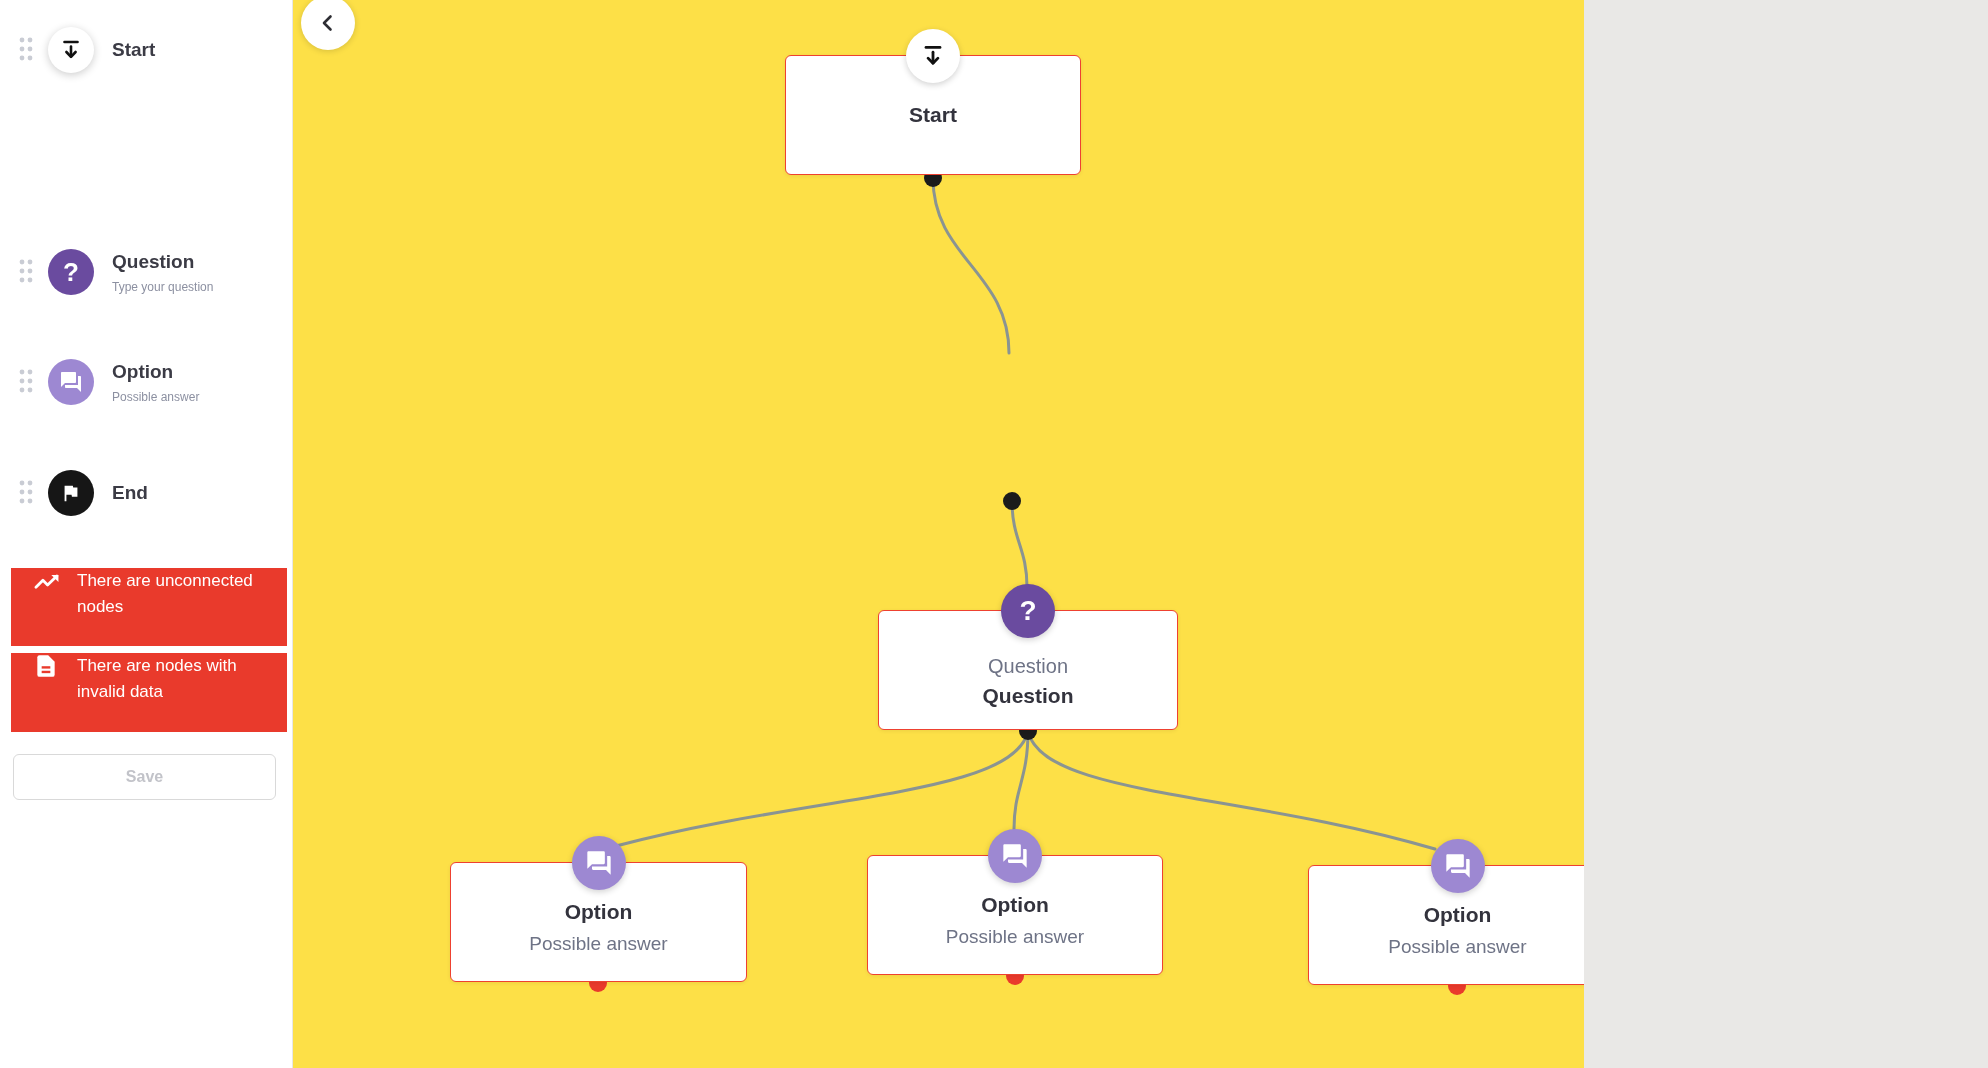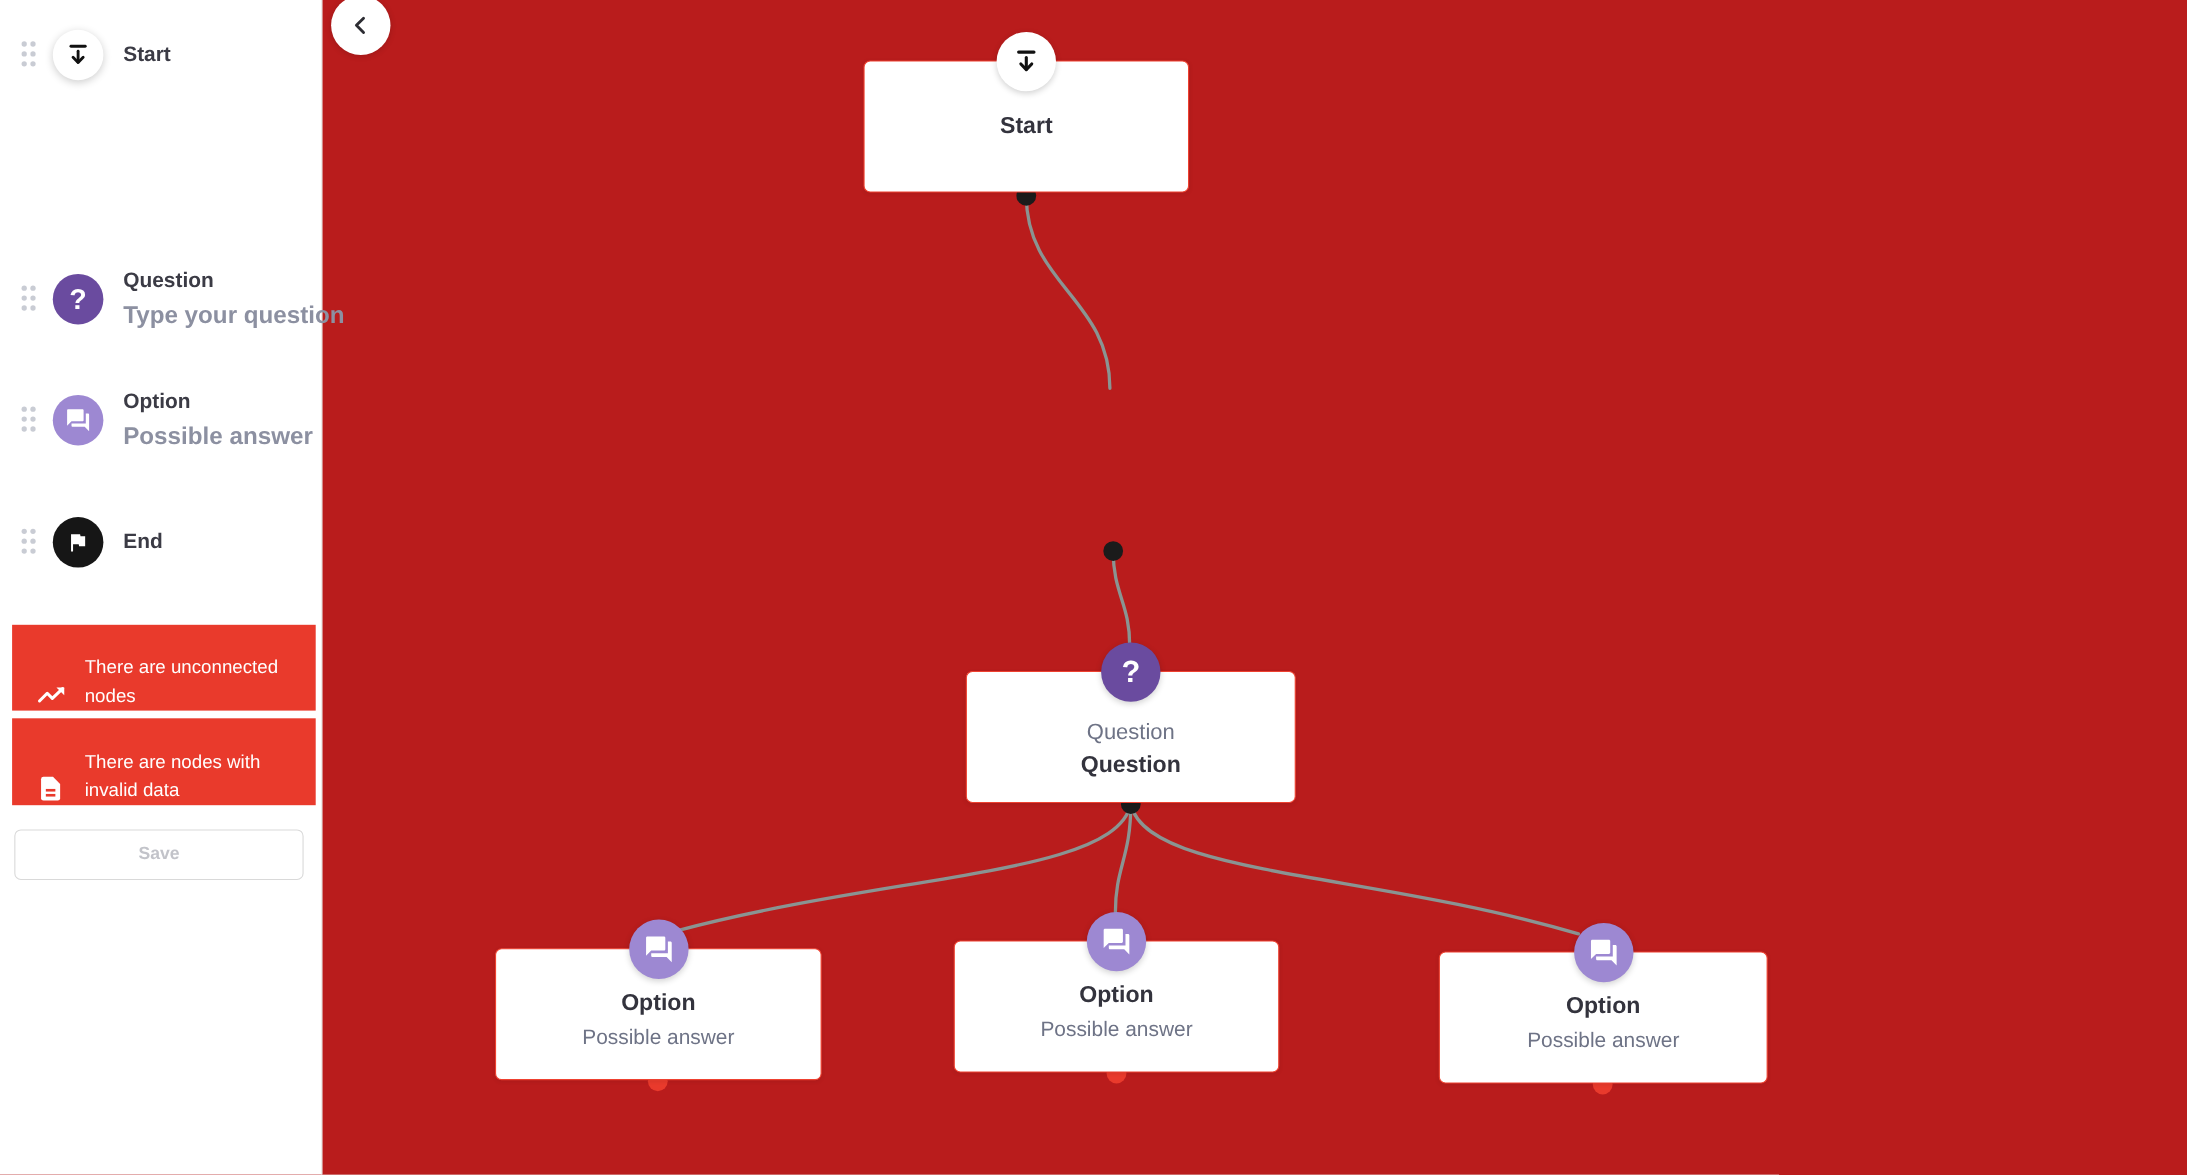--- a/index.html
+++ b/index.html
@@ -1,38 +1,38 @@
 <!DOCTYPE html>
 <html><head>
 <meta charset="utf-8">
 <style>
   html,body{margin:0;padding:0;background:#e9e8e6;}
-  .app{position:relative;width:1988px;height:1068px;background:#b91c1c;
+  .app{position:relative;width:1584px;height:1068px;background:#fde047;
        font-family:"Liberation Sans","DejaVu Sans",sans-serif;overflow:hidden;}
 
   
   .sidebar{position:absolute;left:0;top:0;width:292px;height:100%;background:#ffffff;
            border-right:1px solid #e8e7e5;z-index:5;}
   .s-item{position:absolute;left:0;width:100%;height:56px;display:flex;align-items:center;cursor:grab;}
   .drag{width:18px;height:30px;margin-left:17px;flex:none;display:flex;align-items:center;}
   .s-icon{width:46px;height:46px;border-radius:50%;margin-left:13px;flex:none;
           display:flex;align-items:center;justify-content:center;}
   .s-text{margin-left:18px;display:flex;flex-direction:column;}
   .s-label{font-size:19px;font-weight:700;color:#3b3b45;white-space:nowrap;}
-  .s-sub{font-size:22px;color:#8c90a1;margin-top:7px;white-space:nowrap;font-weight:bold;}
+  .s-sub{font-size:12px;color:#8c90a1;margin-top:7px;white-space:nowrap;}
 
   .ic-white{background:#ffffff;box-shadow:0 2px 8px rgba(0,0,0,.20);}
   .ic-terra{background:#c2604c;}
   .ic-purple{background:#6a4b9f;}
   .ic-lav{background:#9d88d2;}
   .ic-black{background:#161616;}
   .qmark{font-size:26px;font-weight:700;color:#fff;line-height:1;}
 
   .warning{position:absolute;left:11px;width:276px;background:#e93a2c;color:#fff;
-           display:flex;align-items:flex-end;padding:0 10px 0 22px;box-sizing:border-box;}
+           display:flex;align-items:flex-start;padding:0 10px 0 22px;box-sizing:border-box;}
   .w-icon{width:28px;height:28px;flex:none;margin-right:16px;display:flex;}
   .w-text{font-size:17px;line-height:26px;}
 
   .save-btn{position:absolute;left:13px;top:754px;width:263px;height:46px;background:#fff;
             border:1px solid #d9d9d9;border-radius:6px;color:#c2c3c9;font-size:16px;
             font-weight:700;font-family:inherit;cursor:default;}
 
   
   .canvas{position:absolute;left:293px;top:0;right:0;bottom:0;}
   .edges{position:absolute;left:0;top:0;z-index:1;pointer-events:none;}

